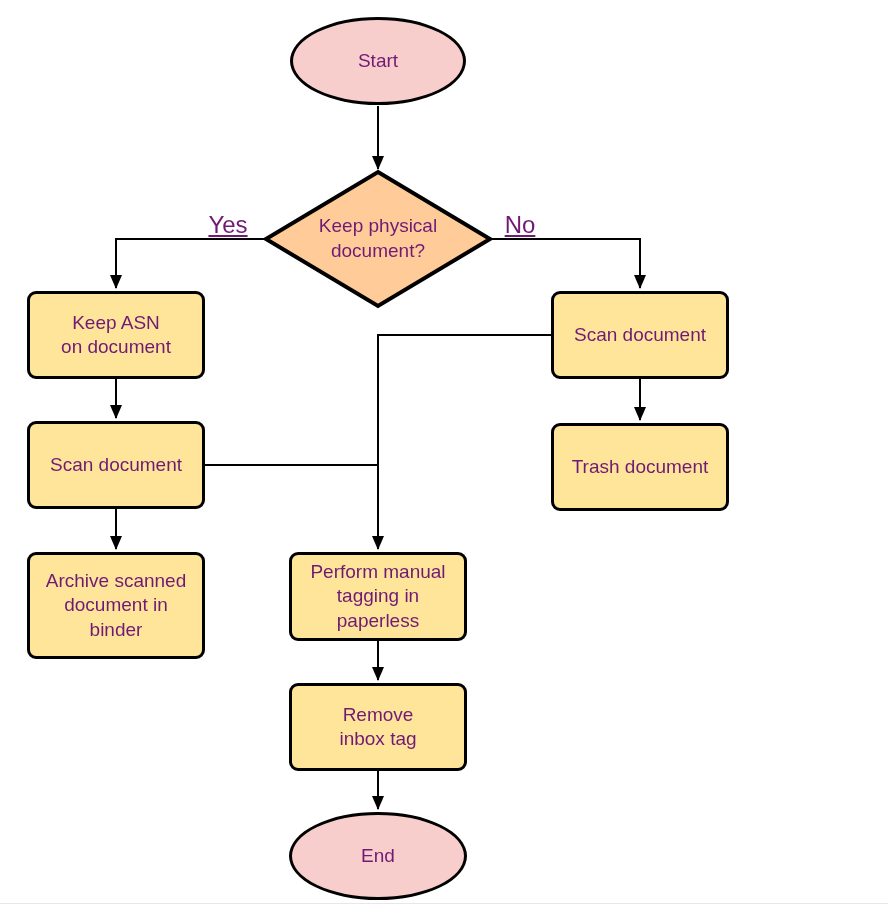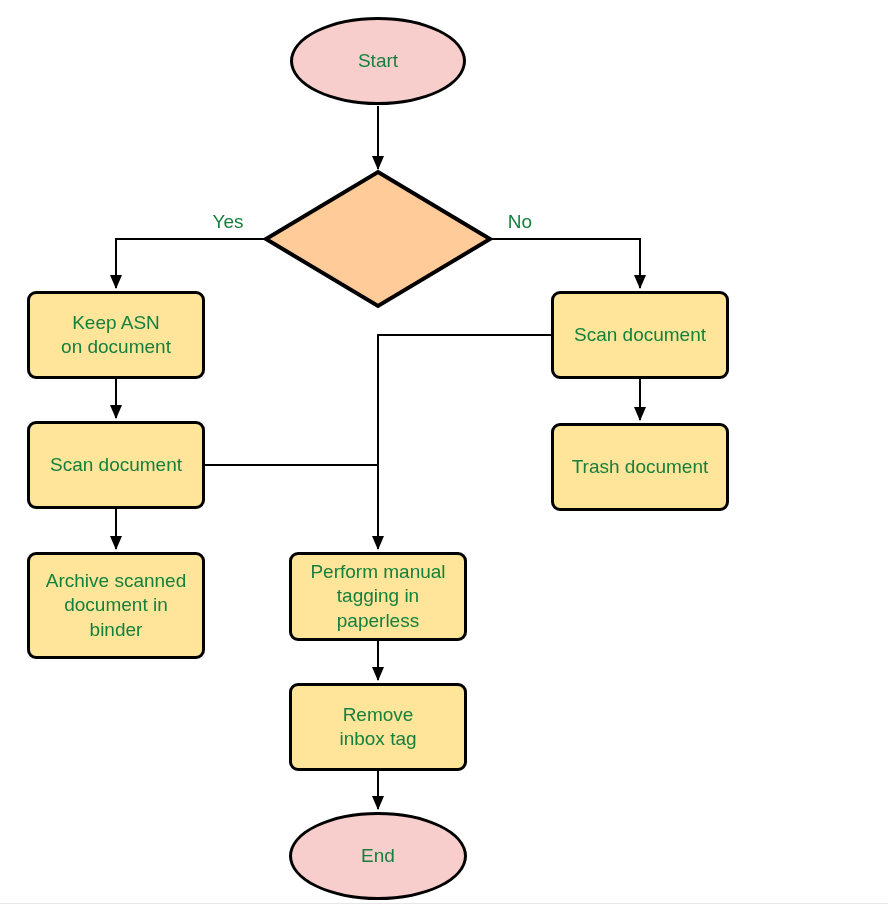--- a/index.html
+++ b/index.html
@@ -7,21 +7,21 @@
     padding: 0;
     background: #ffffff;
   }
   .canvas {
     position: relative;
     width: 888px;
     height: 907px;
     background: #ffffff;
     overflow: hidden;
     font-family: "Liberation Sans", sans-serif;
-    color: #15803d;
+    color: #701a75;
   }
   .edges-svg {
     position: absolute;
     left: 0;
     top: 0;
     width: 888px;
     height: 907px;
   }
   .node {
     position: absolute;
@@ -49,23 +49,24 @@
     display: flex;
     align-items: center;
     justify-content: center;
     text-align: center;
     font-size: 19px;
     line-height: 1.3;
     white-space: pre-line;
   }
   .edge-label {
     position: absolute;
-    font-size: 19px;
+    font-size: 24px;
     text-align: center;
     width: 50px;
+    text-decoration: underline;
   }
   .annotation {
     position: absolute;
     left: 481px;
     top: 589px;
     width: 404px;
     font-size: 19px;
     font-style: italic;
     line-height: 1.45;
     white-space: pre-line;
@@ -102,20 +103,24 @@
     <path d="M378,641 L378,680" fill="none" stroke="#000000" stroke-width="2" marker-end="url(#arrow)"></path>
     <path d="M378,771 L378,809" fill="none" stroke="#000000" stroke-width="2" marker-end="url(#arrow)"></path>
 
     <polygon points="378,172 490,239 378,306 266,239" fill="#ffcc99" stroke="#000000" stroke-width="4"></polygon>
   </svg>
 
   <div class="node terminator" style="left:290px; top:17px; width:176px; height:88px;">
     <span>Start</span>
   </div>
 
+  <div class="decision-label" style="left:276px; top:181px; width:204px; height:116px;">
+    <span>Keep physical
+document?</span>
+  </div>
 
   <div class="edge-label" style="left:203px; top:211px;">Yes</div>
   <div class="edge-label" style="left:495px; top:211px;">No</div>
 
   <div class="node process" style="left:27px; top:291px; width:178px; height:88px;">
     <span>Keep ASN
 on document</span>
   </div>
 
   <div class="node process" style="left:27px; top:421px; width:178px; height:88px;">

